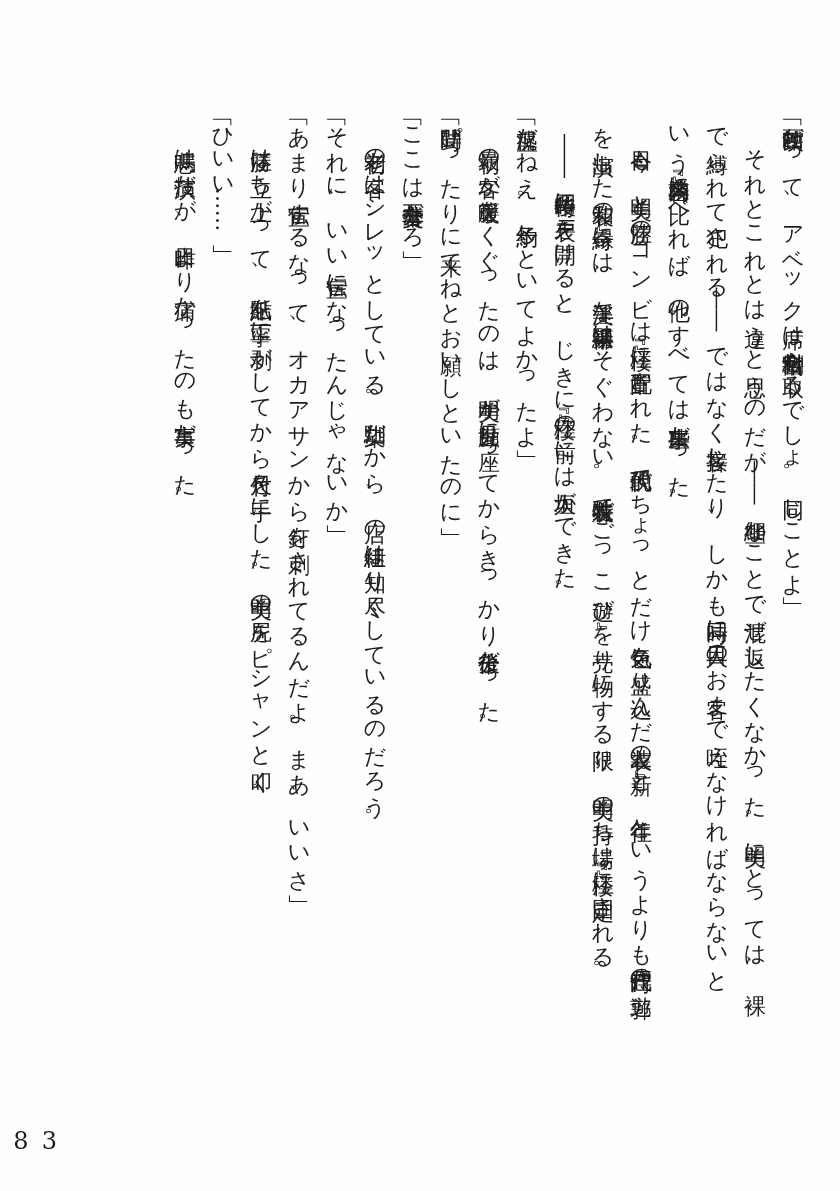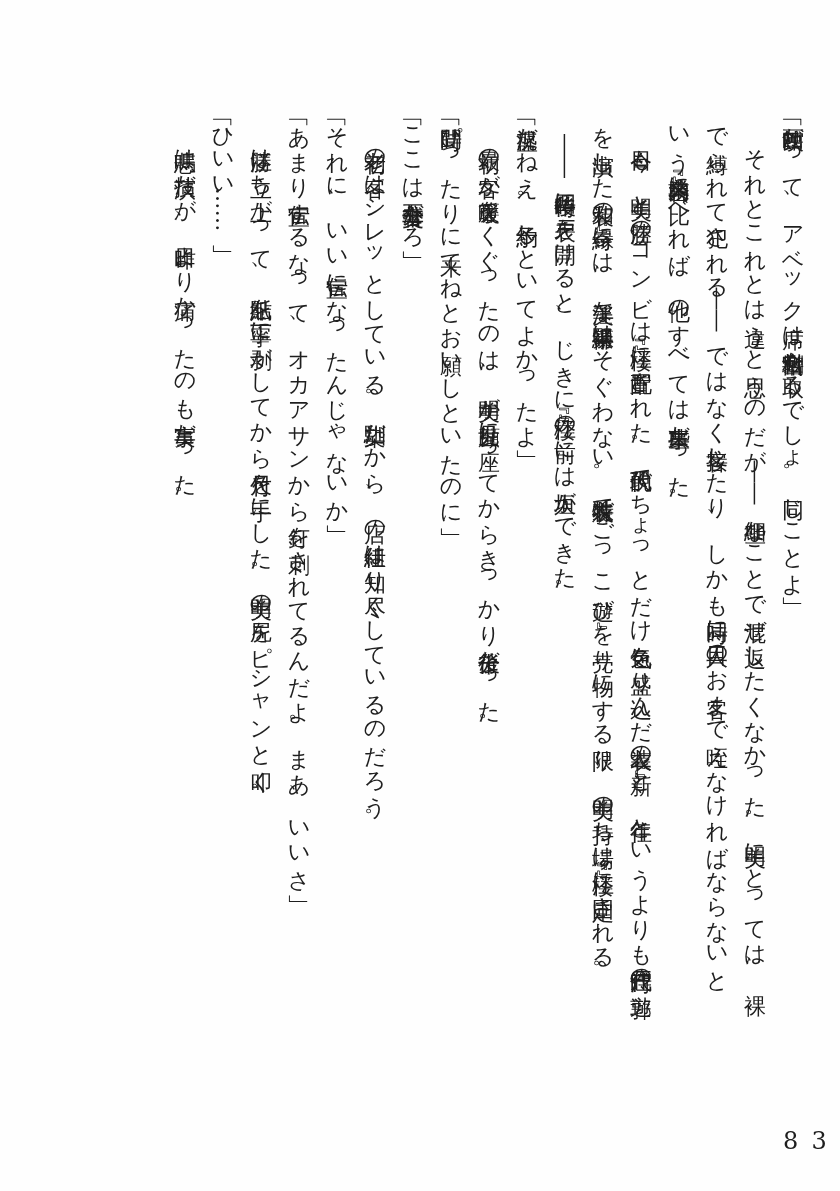--- a/index.html
+++ b/index.html
@@ -37,21 +37,21 @@
   }
   .text-block p.indent {
     text-indent: 1em;
   }
   
   .page-number {
     position: absolute;
     left: 0;
     right: 0;
     bottom: 36px;
-    text-align: right;
+    text-align: left;
     font-size: 24px;
     letter-spacing: 0.55em;
     text-indent: 0.55em; 
     color: #1e1e1e;
   }
 </style>
 </head>
 <body>
 
 <main class="text-block">

